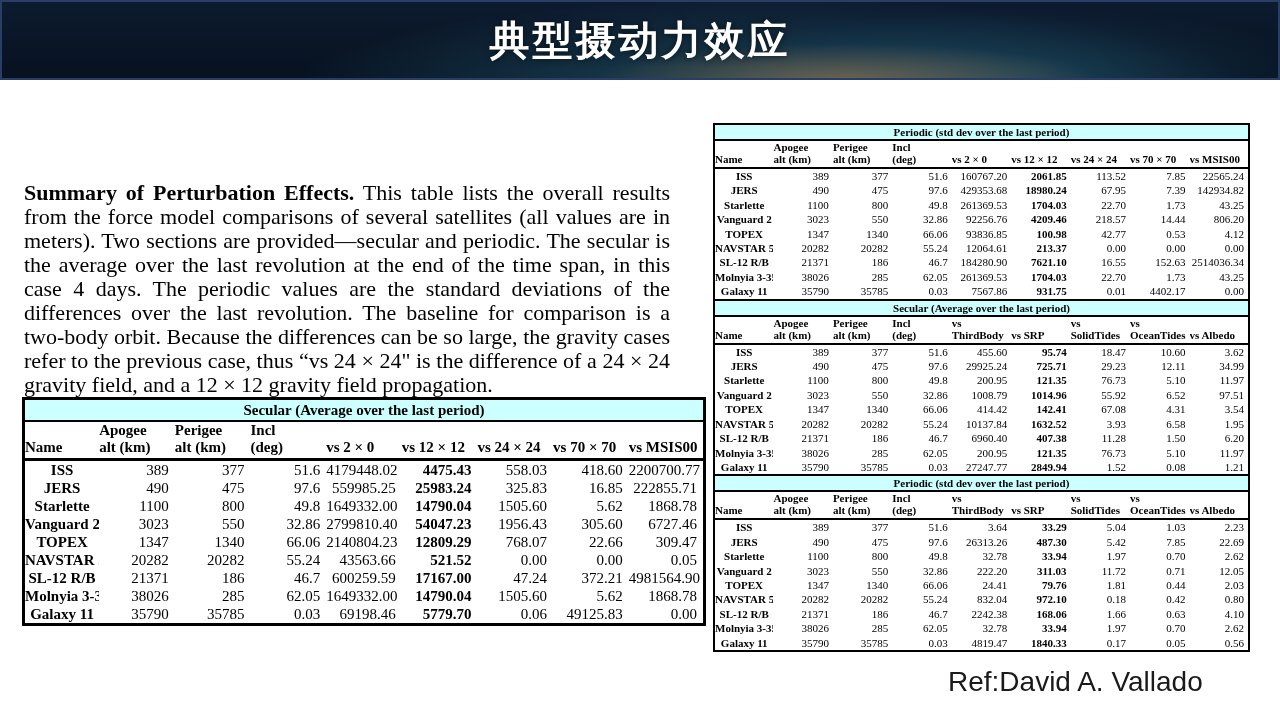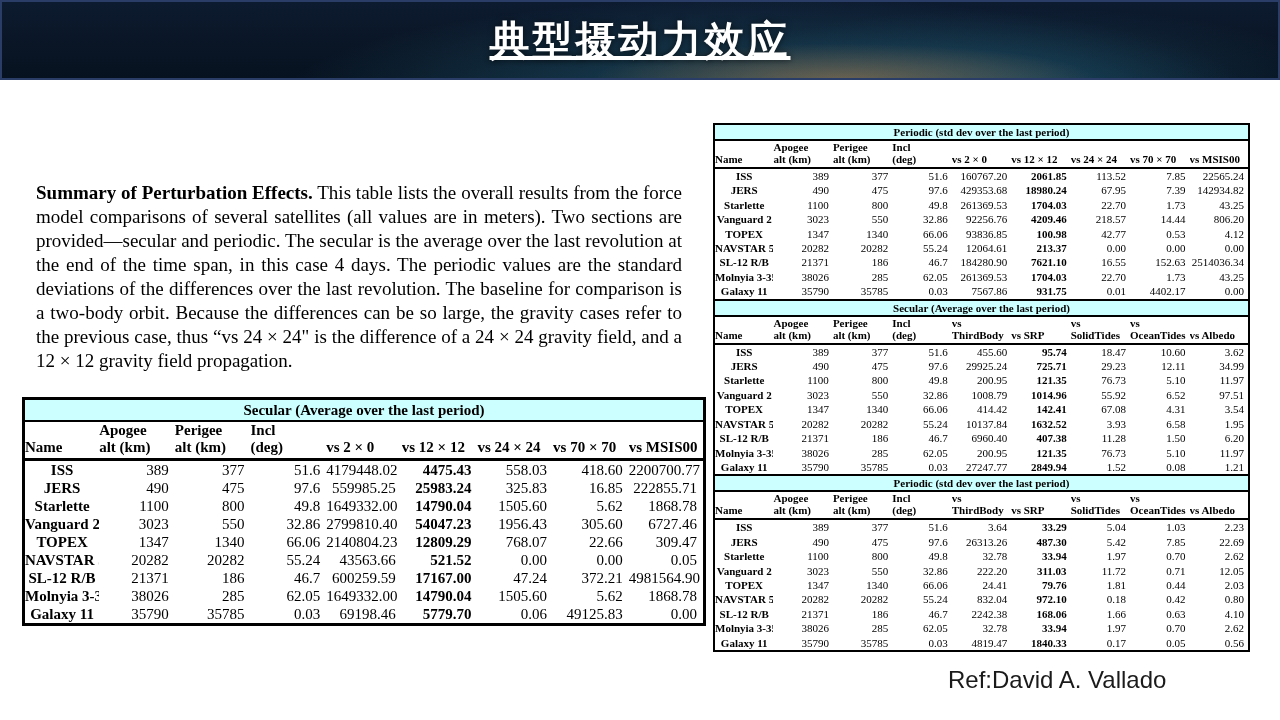--- a/index.html
+++ b/index.html
@@ -15,26 +15,25 @@
       radial-gradient(ellipse 420px 60px at 66% 102%, rgba(255,150,60,0.35), rgba(255,150,60,0) 60%),
       radial-gradient(ellipse 780px 160px at 60% 125%, rgba(56,150,180,0.42), rgba(56,150,180,0) 62%),
       radial-gradient(ellipse 500px 120px at 80% 110%, rgba(40,110,140,0.35), rgba(40,110,140,0) 65%),
       linear-gradient(180deg,#0d1b30 0%,#0a1626 55%,#071220 100%);
     display:flex;align-items:center;justify-content:center;
   }
   .banner h1{
     margin:0;color:#ffffff;font-family:sans-serif;
     font-size:40px;font-weight:bold;letter-spacing:3px;
     text-shadow:0 0 6px rgba(0,0,0,0.6);
-    text-decoration:underline;
   }
   
   .summary{
-    position:absolute;left:36px;top:181px;width:646px;
-    font-size:19px;line-height:24px;color:#000;
+    position:absolute;left:24px;top:181px;width:646px;
+    font-size:22px;line-height:24px;color:#000;
     text-align:justify;
   }
   .summary b{font-weight:bold;}
   
   table.ptable{
     border-collapse:collapse;border:3px solid #000;
     table-layout:fixed;color:#000;background:#fff;
   }
   .ptable th,.ptable td{padding:0;overflow:hidden;}
   .ptable .tbl-title{
@@ -68,21 +67,21 @@
   .right-col table{width:537px;font-size:11px;border-width:2px;margin-bottom:0;}
   .right-col table + table{margin-top:-2px;}
   .right-col .tbl-title{font-size:11px;line-height:14px;}
   .right-col thead tr.hdr th{font-size:11px;line-height:12px;padding-bottom:2px;border-bottom-width:2px;}
   .right-col td{font-size:11px;line-height:14.4px;}
   .right-col td.num-cell{padding-right:4px;}
   
   .ref{
     position:absolute;left:948px;top:666px;
     font-family:"Liberation Sans", sans-serif;
-    font-size:24px;color:#1a1a1a;white-space:nowrap;
+    font-size:28px;color:#1a1a1a;white-space:nowrap;
   }
 </style>
 </head>
 <body>
 
 <div class="slide">
 
   <header class="banner">
     <h1>典型摄动力效应</h1>
   </header>

